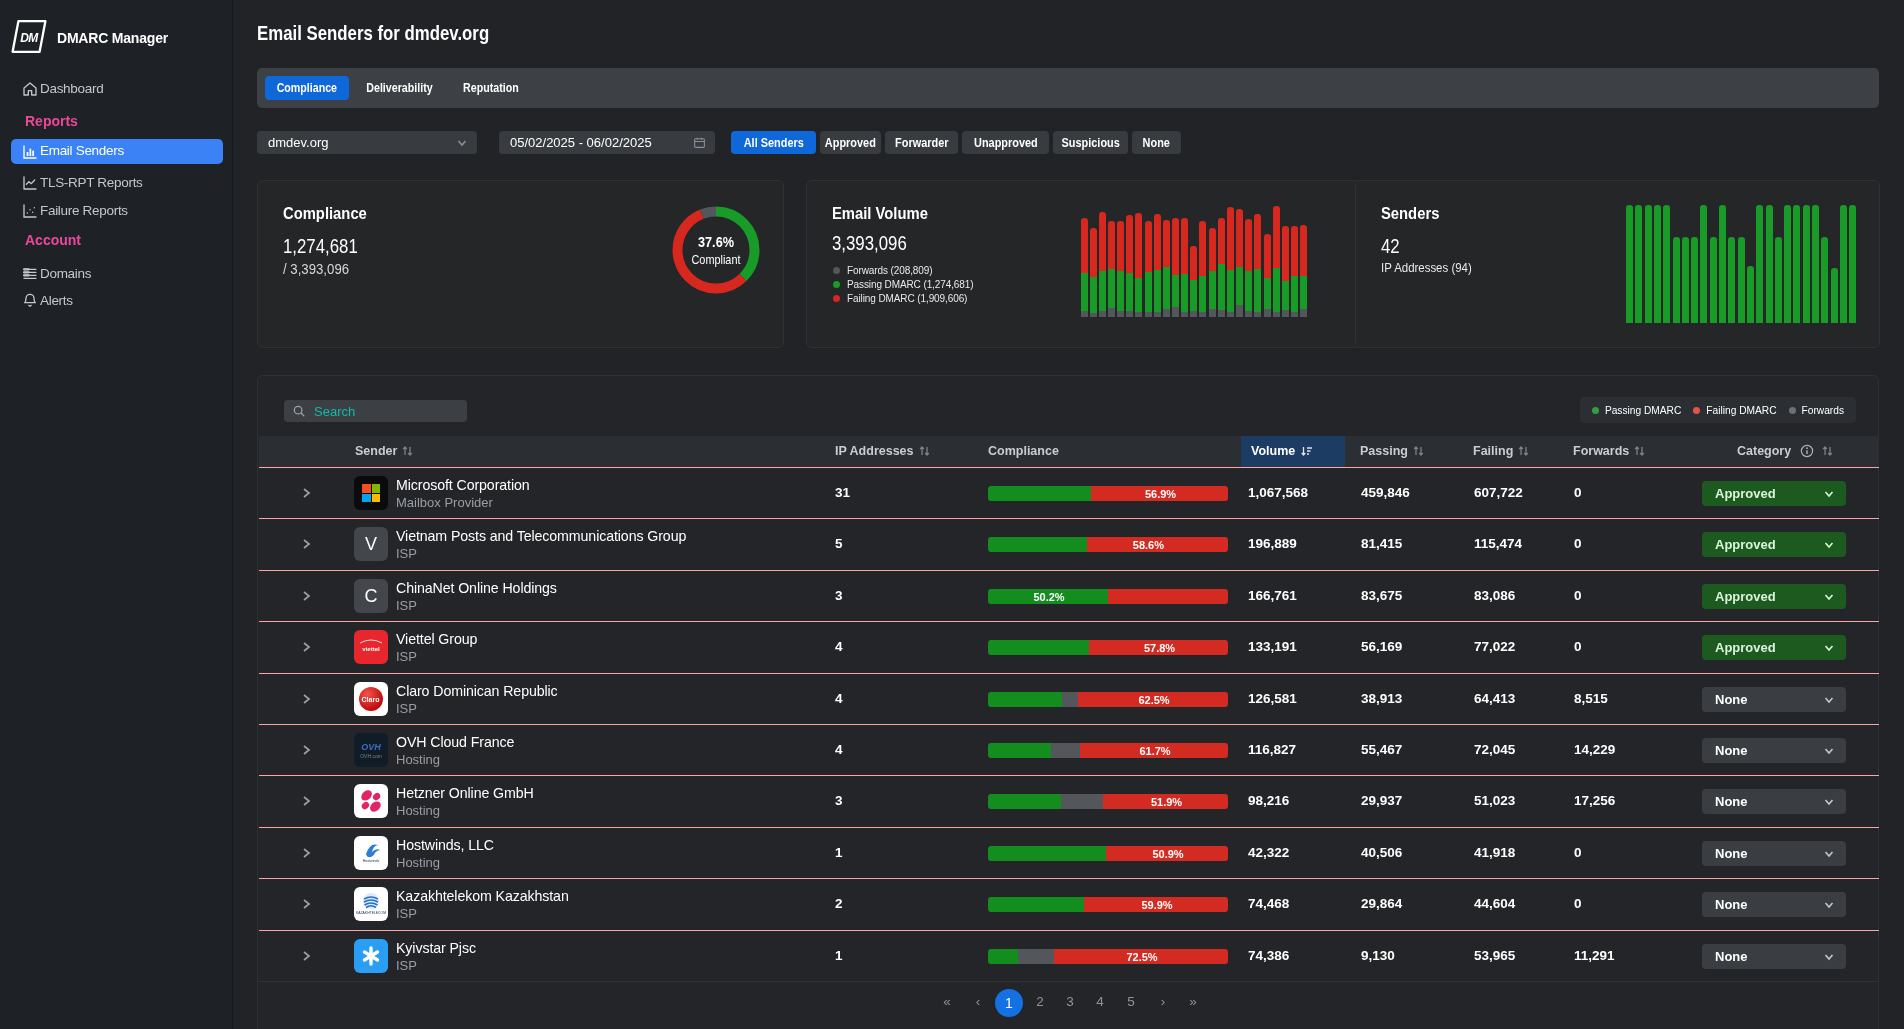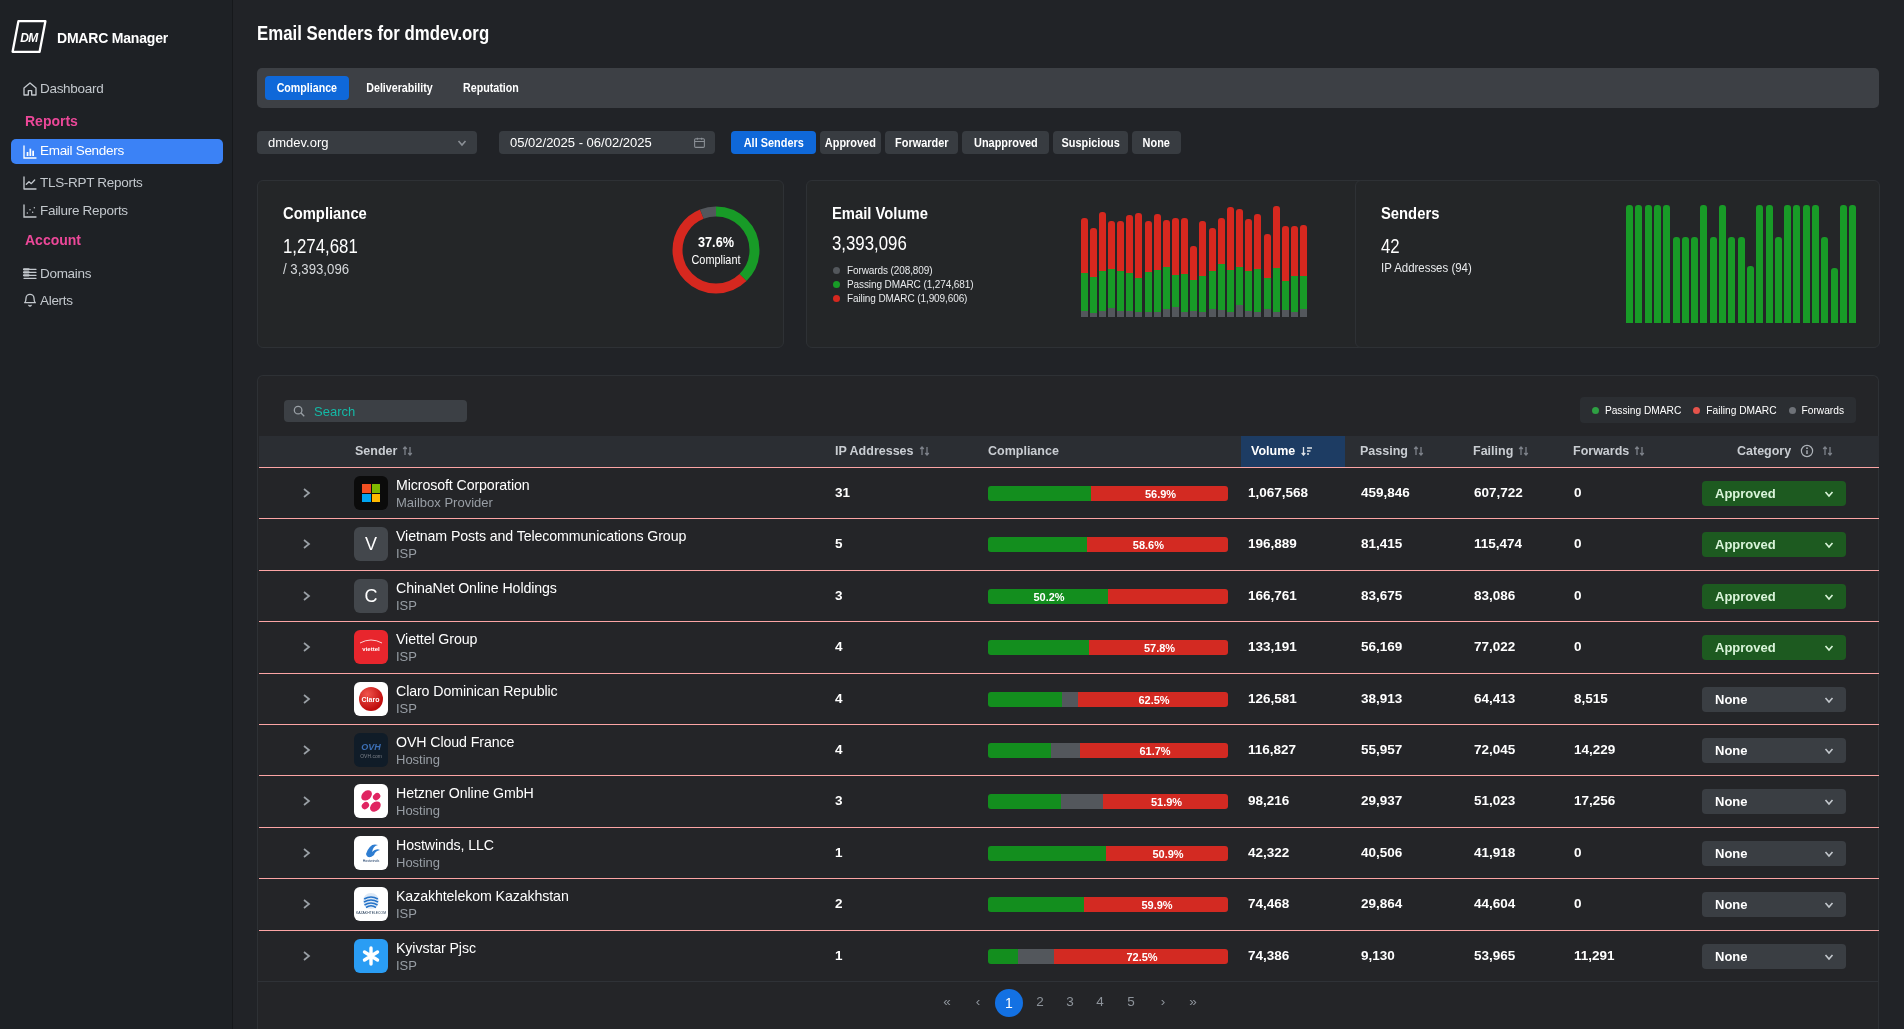--- a/index.html
+++ b/index.html
@@ -557,21 +557,21 @@
           <div class="nm">OVH Cloud France</div>
           <div class="tp">Hosting</div>
           <div class="ip">4</div>
           <div class="bar">
             <div class="seg" style="left:0;width:63px;background:#138e1e;"></div>
             <div class="seg" style="left:63px;width:29px;background:#53575c;"></div>
             <div class="seg" style="left:92px;width:148px;background:#d32a22;"></div>
             <div class="pl" style="left:150px;width:34px;text-align:center;">61.7%</div>
           </div>
           <div class="vol">116,827</div>
-          <div class="pas">55,957</div>
+          <div class="pas">55,467</div>
           <div class="fai">72,045</div>
           <div class="fwd">14,229</div>
           <div class="cat none"><span class="ct">None</span><svg width="12" height="12" viewBox="0 0 12 12" fill="none" stroke="#c3c8cd" stroke-width="1.6">
               <path d="M2.5 4 L6 8 L9.5 4"></path>
             </svg></div>
         </div>
         <div class="row" style="top:399.4px;">
           <svg class="chev" width="14" height="14" viewBox="0 0 14 14" fill="none" stroke="#9aa0a6" stroke-width="1.7">
             <path d="M5 3 L10 7 L5 11"></path>
           </svg>

